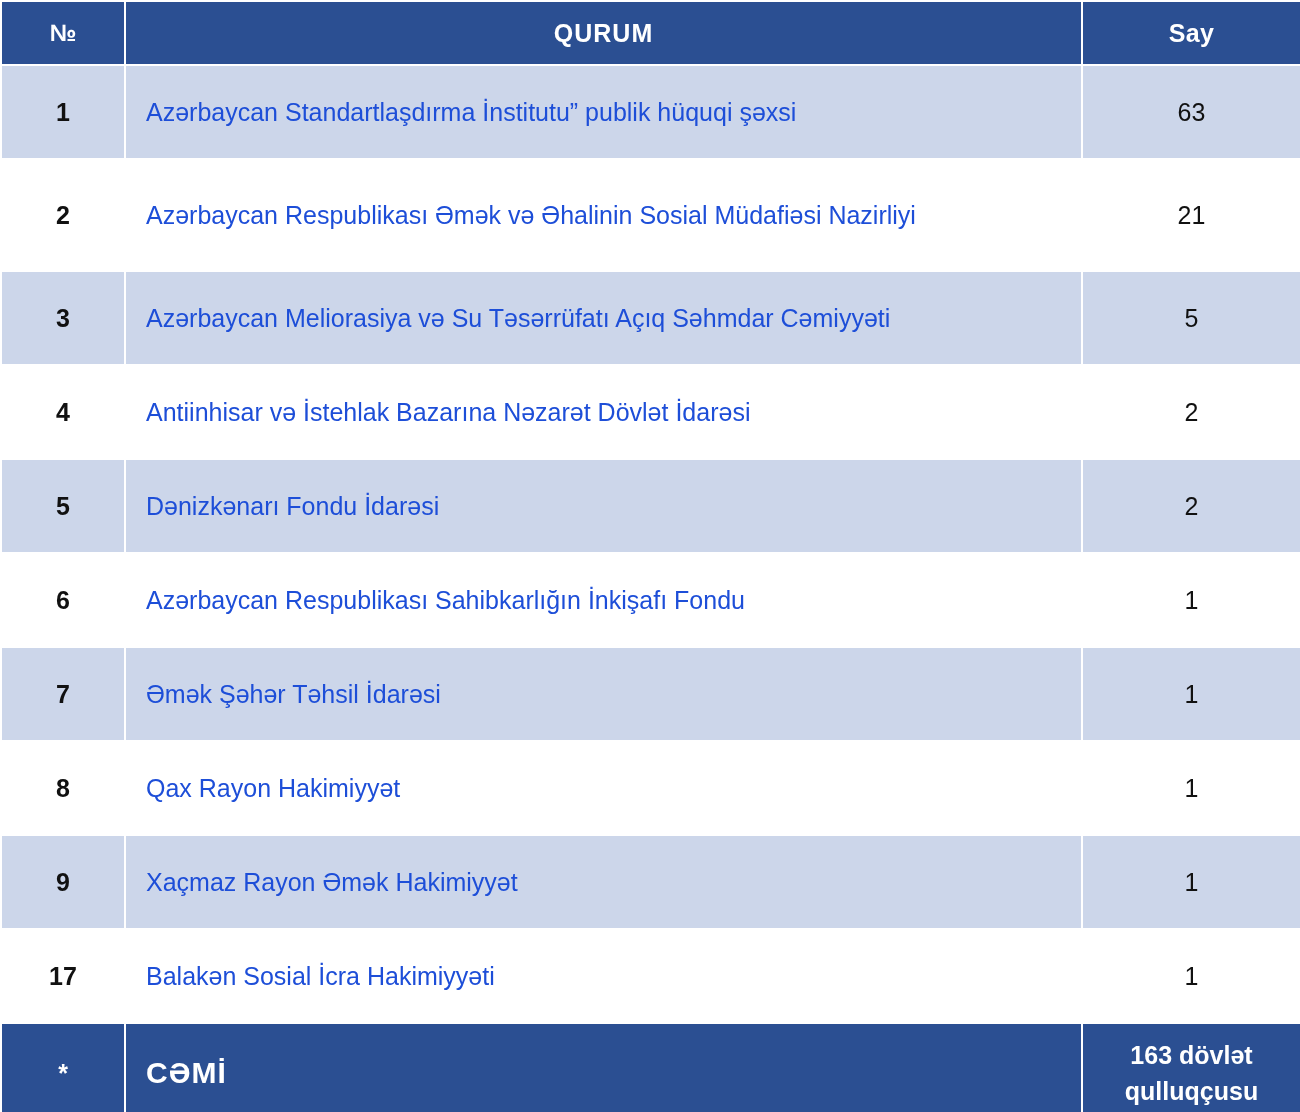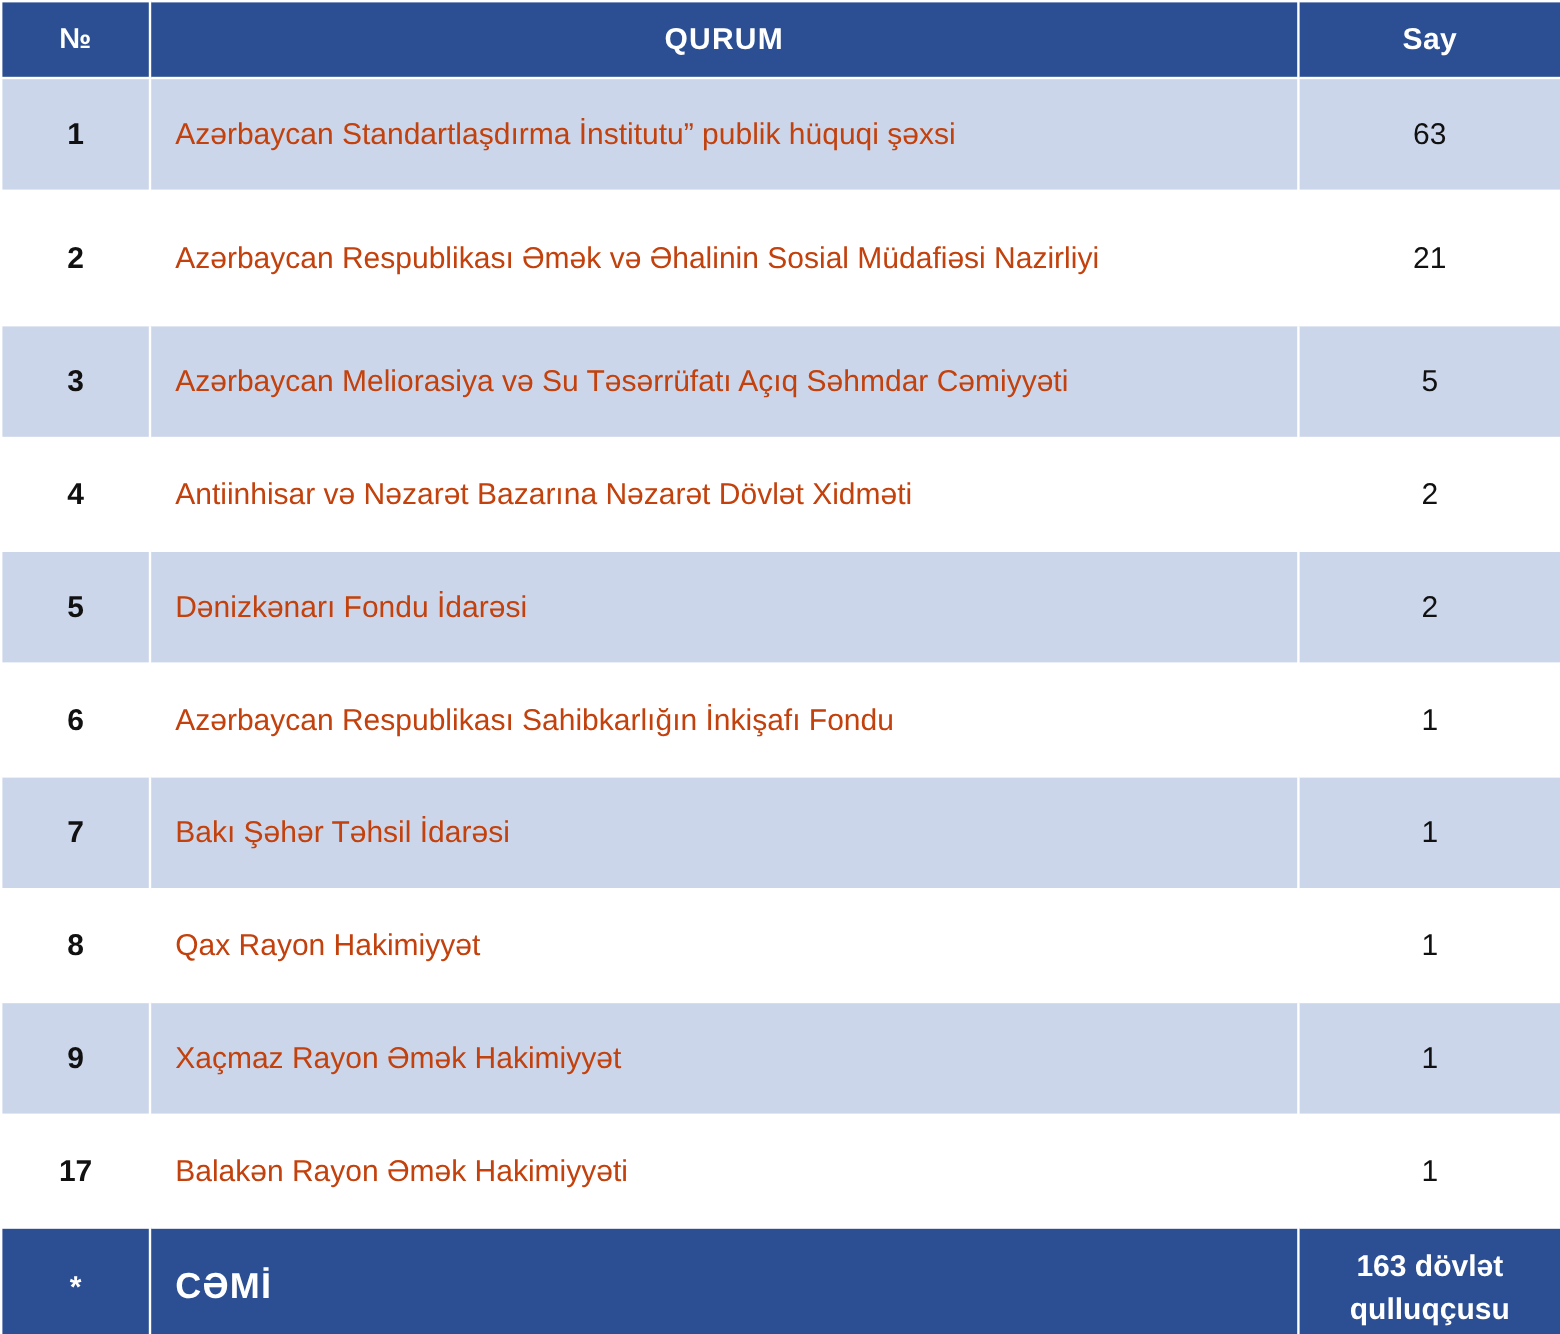--- a/index.html
+++ b/index.html
@@ -55,21 +55,21 @@
 
   td.cell-no {
     text-align: center;
     font-size: 25px;
     font-weight: bold;
     color: #111111;
   }
   td.cell-name {
     text-align: left;
     font-size: 25px;
-    color: #c2410c;
+    color: #1d4ed8;
     line-height: 1.28;
     padding-left: 20px;
     padding-right: 8px;
   }
   td.cell-count {
     text-align: center;
     font-size: 25px;
     color: #111111;
   }
 
@@ -125,51 +125,51 @@
       <td class="cell-name">Azərbaycan Respublikası Əmək və Əhalinin Sosial Müdafiəsi Nazirliyi</td>
       <td class="cell-count">21</td>
     </tr>
     <tr class="shade">
       <td class="cell-no">3</td>
       <td class="cell-name">Azərbaycan Meliorasiya və Su Təsərrüfatı Açıq Səhmdar Cəmiyyəti</td>
       <td class="cell-count">5</td>
     </tr>
     <tr class="plain">
       <td class="cell-no">4</td>
-      <td class="cell-name">Antiinhisar və Nəzarət Bazarına Nəzarət Dövlət Xidməti</td>
+      <td class="cell-name">Antiinhisar və İstehlak Bazarına Nəzarət Dövlət İdarəsi</td>
       <td class="cell-count">2</td>
     </tr>
     <tr class="shade">
       <td class="cell-no">5</td>
       <td class="cell-name">Dənizkənarı Fondu İdarəsi</td>
       <td class="cell-count">2</td>
     </tr>
     <tr class="plain">
       <td class="cell-no">6</td>
       <td class="cell-name">Azərbaycan Respublikası Sahibkarlığın İnkişafı Fondu</td>
       <td class="cell-count">1</td>
     </tr>
     <tr class="shade">
       <td class="cell-no">7</td>
-      <td class="cell-name">Bakı Şəhər Təhsil İdarəsi</td>
+      <td class="cell-name">Əmək Şəhər Təhsil İdarəsi</td>
       <td class="cell-count">1</td>
     </tr>
     <tr class="plain">
       <td class="cell-no">8</td>
       <td class="cell-name">Qax Rayon Hakimiyyət</td>
       <td class="cell-count">1</td>
     </tr>
     <tr class="shade">
       <td class="cell-no">9</td>
       <td class="cell-name">Xaçmaz Rayon Əmək Hakimiyyət</td>
       <td class="cell-count">1</td>
     </tr>
     <tr class="plain">
       <td class="cell-no">17</td>
-      <td class="cell-name">Balakən Rayon Əmək Hakimiyyəti</td>
+      <td class="cell-name">Balakən Sosial İcra Hakimiyyəti</td>
       <td class="cell-count">1</td>
     </tr>
     <tr class="total-row">
       <td class="cell-no">*</td>
       <td class="cell-name">CƏMİ</td>
       <td class="cell-count">
         <span>163 dövlət</span><br>
         <span>qulluqçusu</span>
       </td>
     </tr>

